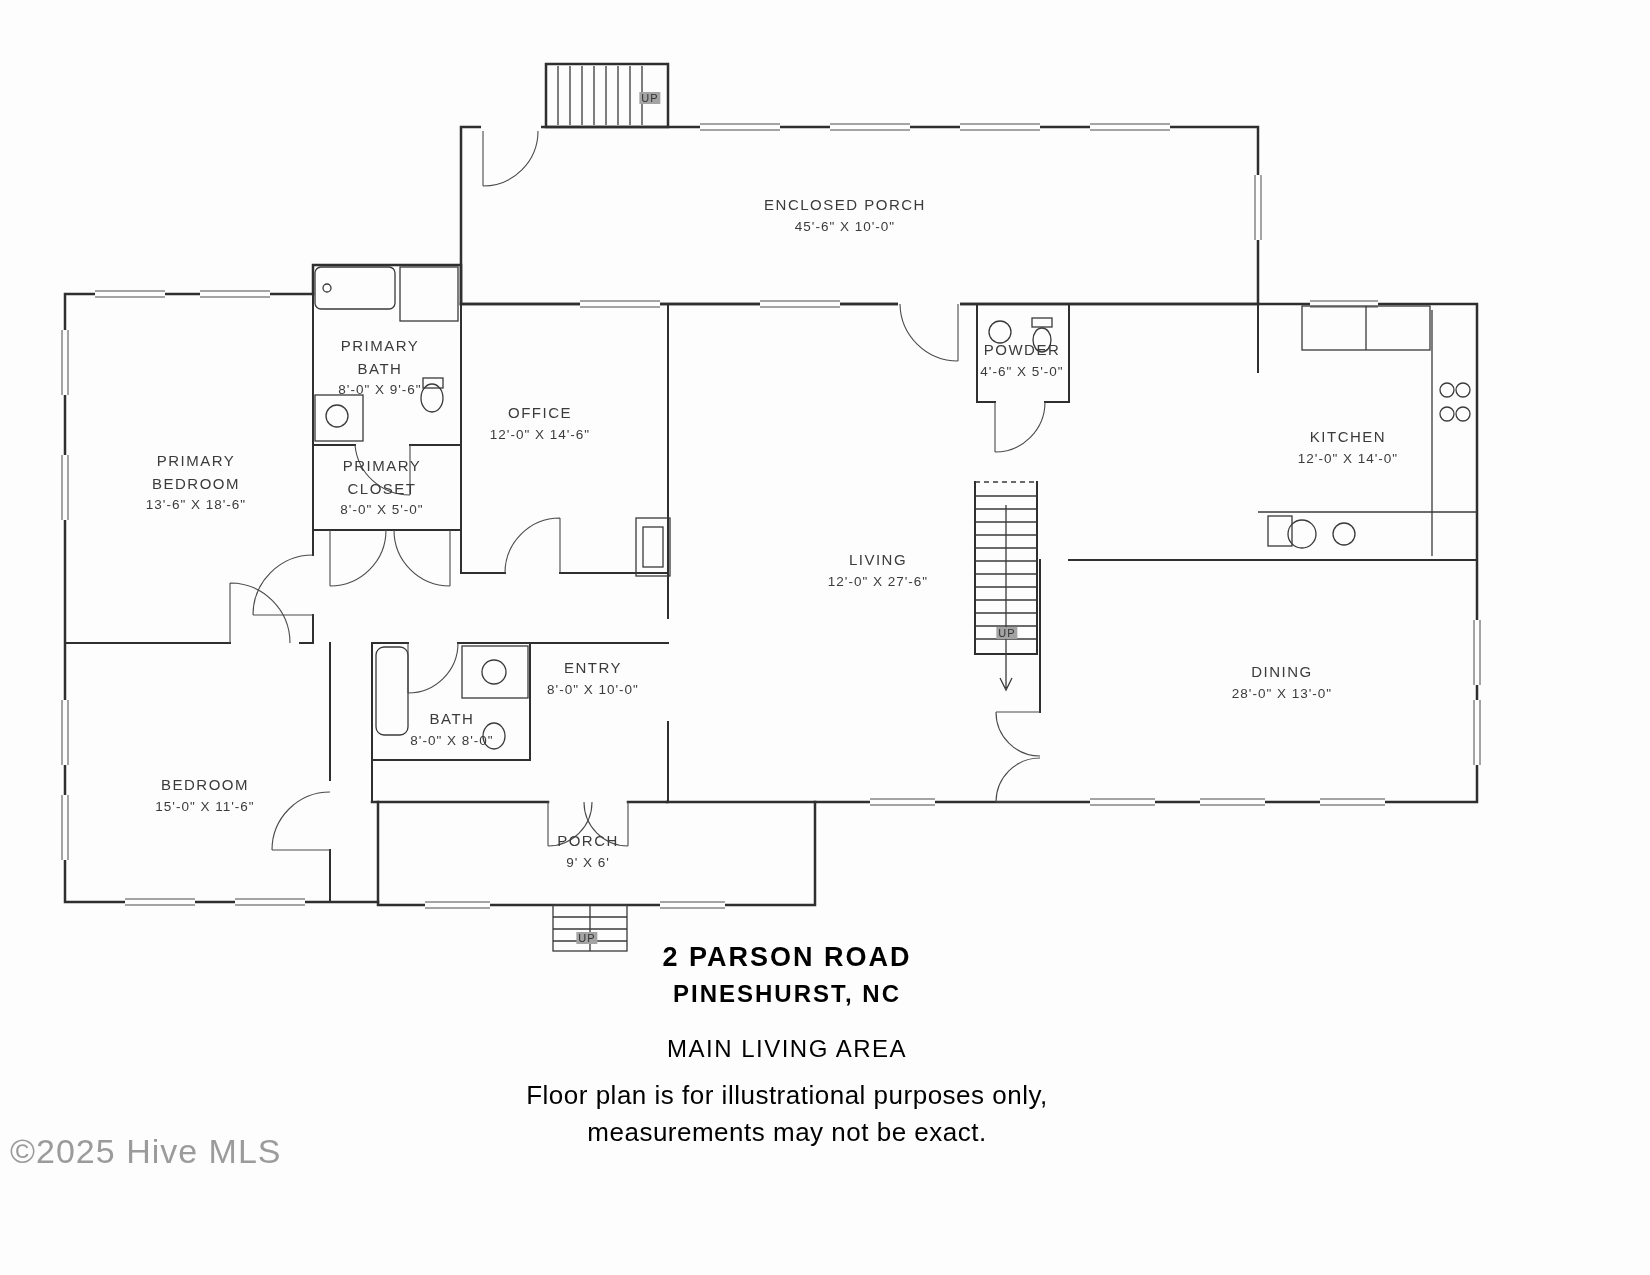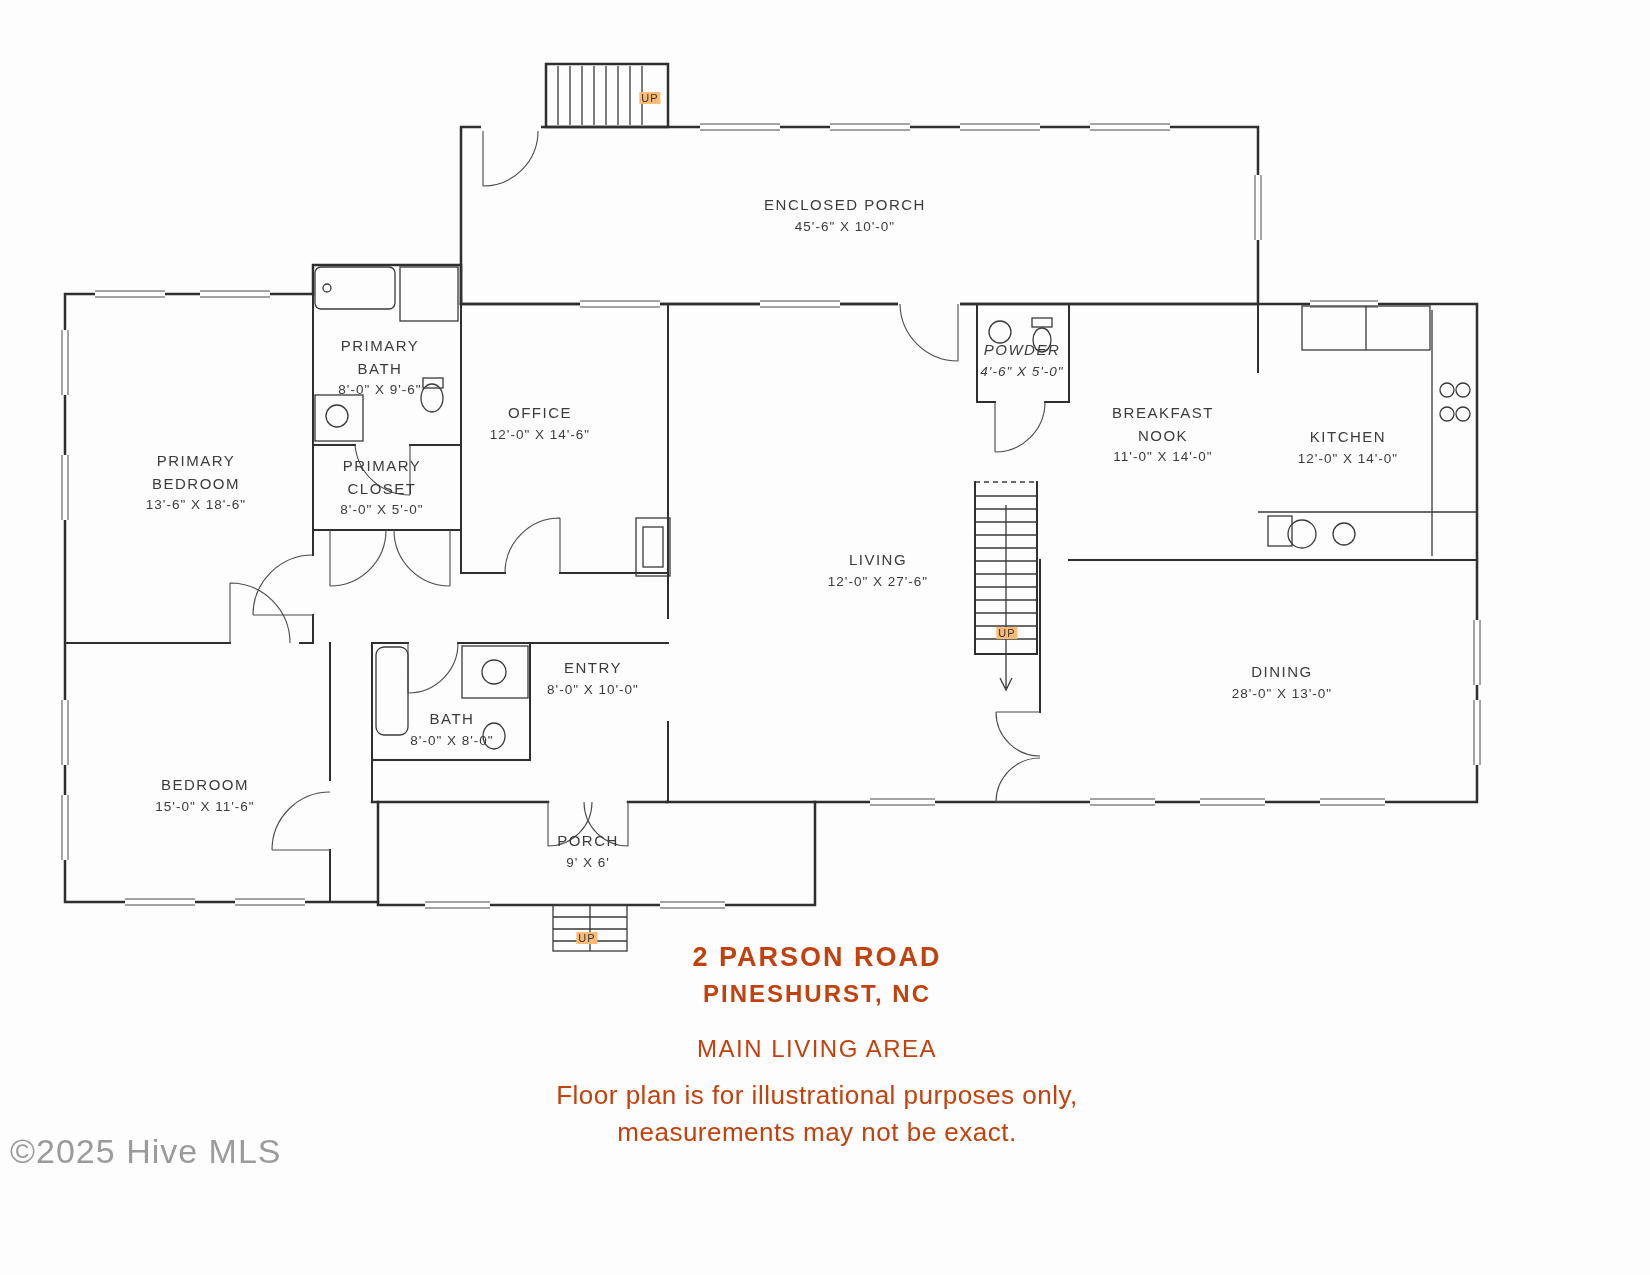--- a/index.html
+++ b/index.html
@@ -4,22 +4,22 @@
 <style>
   html,body{margin:0;padding:0;background:#ffffff;}
   .page{position:relative;width:1650px;height:1275px;background:#fdfdfd;overflow:hidden;
         font-family:"Liberation Sans",sans-serif;}
   .plan-svg{position:absolute;left:0;top:0;}
   .lbl{position:absolute;transform:translate(-50%,-50%);text-align:center;color:#3b3b3b;
        letter-spacing:1.5px;font-size:15px;line-height:1.5;}
   .lbl .nm{display:block;}
   .lbl .dims{display:block;font-size:13.5px;letter-spacing:1px;}
   .up{position:absolute;transform:translate(-50%,-50%);font-size:11px;letter-spacing:1px;
-      color:#333;background:#fdba74;padding:0 2px;}
-  .tb{position:absolute;left:817px;transform:translateX(-50%);text-align:center;color:#c2410c;
+      color:#333;background:#a3a3a3;padding:0 2px;}
+  .tb{position:absolute;left:787px;transform:translateX(-50%);text-align:center;color:#000000;
       white-space:nowrap;}
   .addr1{top:942px;font-size:27px;font-weight:bold;letter-spacing:2px;}
   .addr2{top:980px;font-size:24px;font-weight:bold;letter-spacing:2px;}
   .subt{top:1035px;font-size:24px;letter-spacing:1.5px;}
   .disc1{top:1080px;font-size:26px;letter-spacing:0.5px;}
   .disc2{top:1117px;font-size:26px;letter-spacing:0.5px;}
   .wm{position:absolute;left:10px;top:1132px;font-size:34px;color:#9b9b9b;letter-spacing:1px;}
 </style>
 </head>
 <body>
@@ -166,27 +166,23 @@
     <span class="dims">45'-6" X 10'-0"</span>
   </div>
   <div class="lbl" style="left:380px;top:368px;width:110px;">
     <span class="nm">PRIMARY BATH</span>
     <span class="dims">8'-0" X 9'-6"</span>
   </div>
   <div class="lbl" style="left:540px;top:423px;">
     <span class="nm">OFFICE</span>
     <span class="dims">12'-0" X 14'-6"</span>
   </div>
-  <div class="lbl" style="left:1022px;top:360px;font-style:italic;">
+  <div class="lbl" style="left:1022px;top:360px;">
     <span class="nm">POWDER</span>
     <span class="dims">4'-6" X 5'-0"</span>
-  </div>
-  <div class="lbl" style="left:1163px;top:435px;width:140px;">
-    <span class="nm">BREAKFAST NOOK</span>
-    <span class="dims">11'-0" X 14'-0"</span>
   </div>
   <div class="lbl" style="left:1348px;top:447px;text-align:center;">
     <span class="nm">KITCHEN</span>
     <span class="dims">12'-0" X 14'-0"</span>
   </div>
   <div class="lbl" style="left:196px;top:483px;width:130px;">
     <span class="nm">PRIMARY BEDROOM</span>
     <span class="dims">13'-6" X 18'-6"</span>
   </div>
   <div class="lbl" style="left:382px;top:488px;width:120px;">

